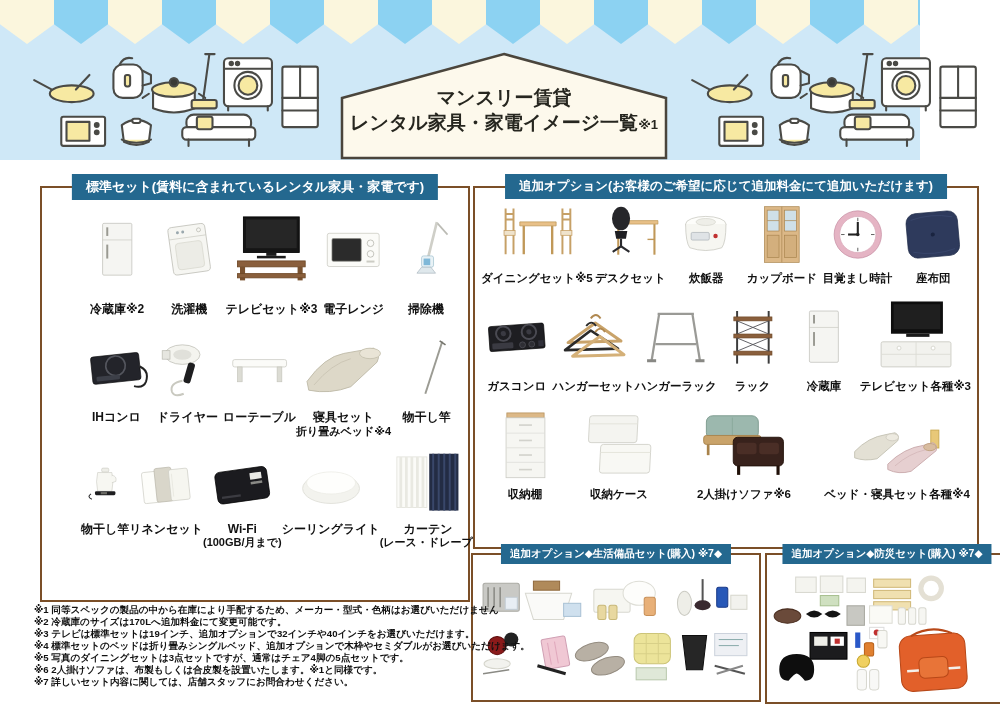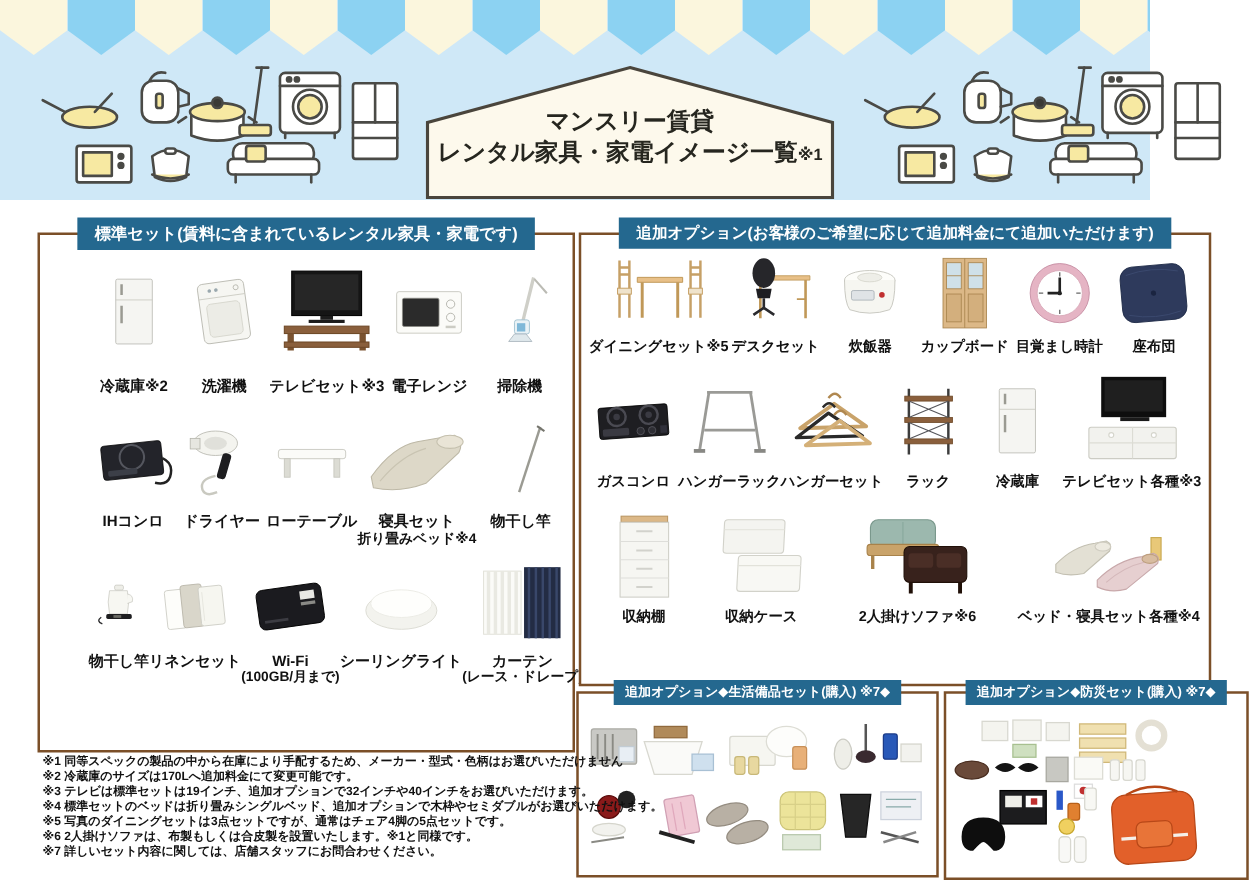--- a/index.html
+++ b/index.html
@@ -15,21 +15,21 @@
   .doodles svg{width:100%;height:100%;}
   .doodles.left{left:30px;} .doodles.right{left:688px;}
   
   .plaque{position:absolute;left:340px;top:52px;width:328px;height:108px;}
   .plaque svg{position:absolute;inset:0;width:100%;height:100%;}
   .plaque-text{position:absolute;inset:0;padding-top:34px;text-align:center;color:#26261f;font-weight:bold;}
   .plaque-line1{font-size:19px;line-height:1.3;}
   .plaque-line2{font-size:19px;line-height:1.3;}
   .plaque-note{font-size:13px;font-weight:bold;}
   
-  .sec{position:absolute;background:#fff;border:2px solid var(--sec-border,#7b4f28);}
+  .sec{position:absolute;background:#fff;border:2px solid var(--sec-border,#7b4f28);margin-left:10px;}
   .sec-std{left:30px;top:186px;width:426px;height:412px;}
   .sec-opt{left:463px;top:186px;width:502px;height:359px;}
   .sec-head{
     position:absolute;top:-14px;left:50%;transform:translateX(-50%);
     background:var(--bar,#24688f);color:#fff;font-weight:bold;font-size:13px;
     padding:4px 14px;white-space:nowrap;letter-spacing:0;
   }
   .sec-opt .sec-head{font-size:12.5px;}
   
   .grid{display:grid;padding:10px 6px 0 6px;}
@@ -494,47 +494,47 @@
               <rect x="82" y="52" width="8" height="9" fill="#30303a"></rect>
             </g>
           </svg>
         </div>
     <div class="lbl">ガスコンロ</div>
 
   </div>
       <div class="item">
     <div class="thumb">
           <svg viewBox="0 0 100 90">
-            <g stroke="#9a9a96" stroke-width="3" fill="none">
-              <path d="M26 14 h48"></path>
-              <path d="M28 14 L18 76"></path>
-              <path d="M72 14 L82 76"></path>
-              <path d="M23 54 h54"></path>
-            </g>
-            <rect x="12" y="74" width="12" height="4" fill="#888884"></rect>
-            <rect x="76" y="74" width="12" height="4" fill="#888884"></rect>
-          </svg>
-        </div>
-    <div class="lbl">ハンガーラック</div>
-
-  </div>
-      <div class="item">
-    <div class="thumb">
-          <svg viewBox="0 0 100 90">
             <g fill="none" stroke-linejoin="round">
               <path d="M46 20 q7 -9 13 0" stroke="#b08850" stroke-width="2.5"></path>
               <path d="M16 52 L52 26 L86 50 Z" stroke="#c9a36a" stroke-width="4"></path>
               <path d="M40 30 q7 -9 13 0" stroke="#2a2a2a" stroke-width="2.5"></path>
               <path d="M12 62 L46 36 L82 60 Z" stroke="#2a2a2a" stroke-width="3.5"></path>
               <path d="M52 38 q7 -9 13 0" stroke="#b08850" stroke-width="2.5"></path>
               <path d="M22 70 L58 44 L90 68 Z" stroke="#d4b078" stroke-width="4"></path>
             </g>
           </svg>
         </div>
     <div class="lbl">ハンガーセット</div>
+
+  </div>
+      <div class="item">
+    <div class="thumb">
+          <svg viewBox="0 0 100 90">
+            <g stroke="#9a9a96" stroke-width="3" fill="none">
+              <path d="M26 14 h48"></path>
+              <path d="M28 14 L18 76"></path>
+              <path d="M72 14 L82 76"></path>
+              <path d="M23 54 h54"></path>
+            </g>
+            <rect x="12" y="74" width="12" height="4" fill="#888884"></rect>
+            <rect x="76" y="74" width="12" height="4" fill="#888884"></rect>
+          </svg>
+        </div>
+    <div class="lbl">ハンガーラック</div>
 
   </div>
       <div class="item">
     <div class="thumb">
           <svg viewBox="0 0 100 90">
             <line x1="26" y1="5" x2="26" y2="85" stroke="#3c3c3c" stroke-width="3"></line>
             <line x1="74" y1="5" x2="74" y2="85" stroke="#3c3c3c" stroke-width="3"></line>
             <rect x="21" y="14" width="58" height="6" fill="#8a5f3c" stroke="#6e4826"></rect>
             <rect x="21" y="40" width="58" height="6" fill="#8a5f3c" stroke="#6e4826"></rect>
             <rect x="21" y="66" width="58" height="6" fill="#8a5f3c" stroke="#6e4826"></rect>

